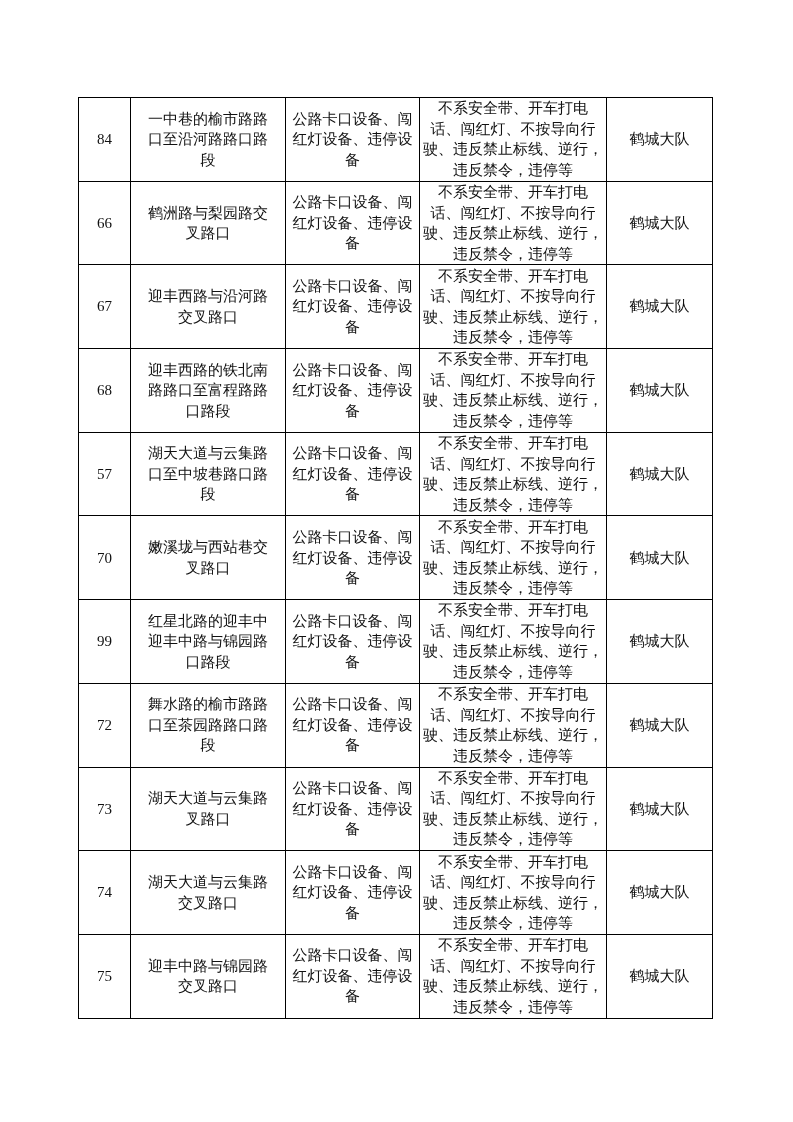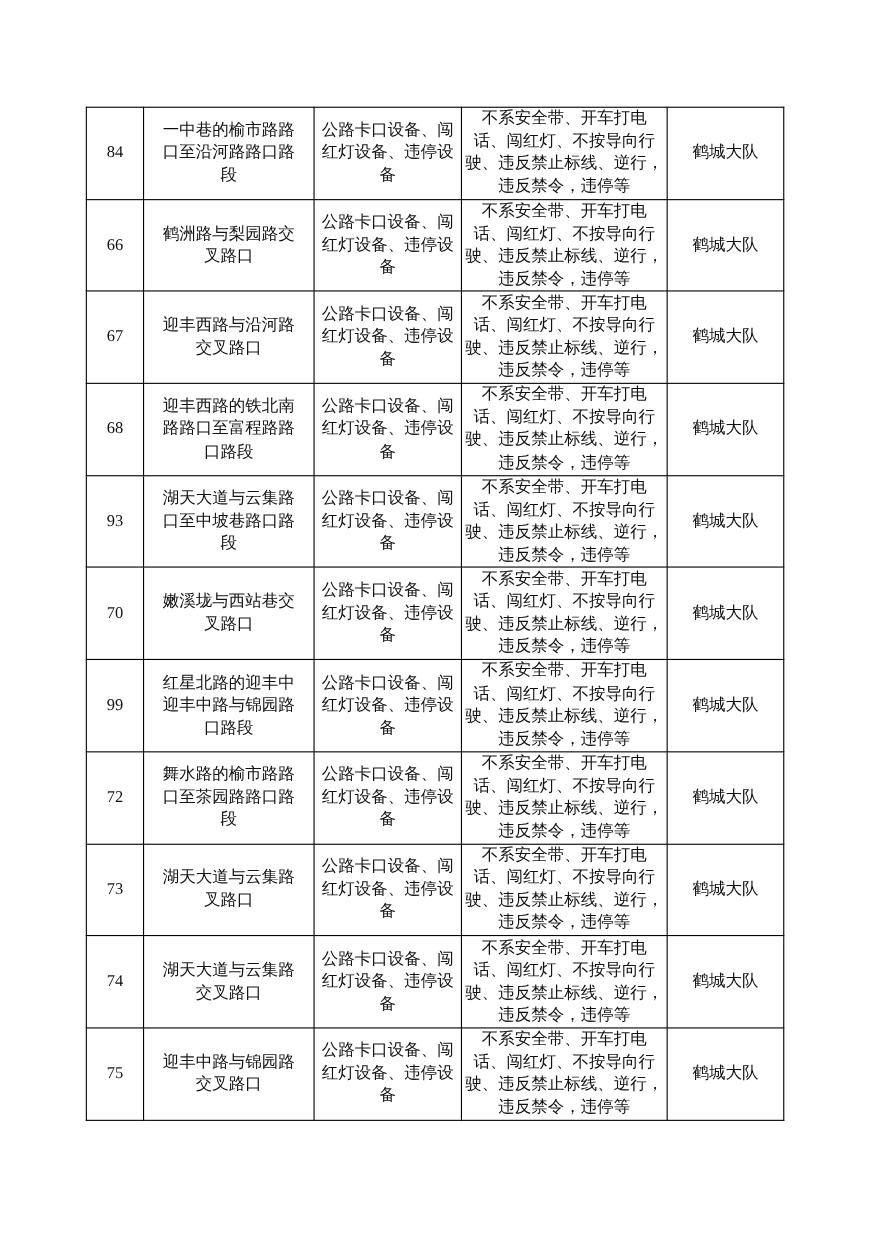--- a/index.html
+++ b/index.html
@@ -104,21 +104,21 @@
         <td>公路卡口设备、闯
 红灯设备、违停设
 备</td>
         <td>不系安全带、开车打电
 话、闯红灯、不按导向行
 驶、违反禁止标线、逆行，
 违反禁令，违停等</td>
         <td>鹤城大队</td>
       </tr>
       <tr>
-        <td>93</td>
+        <td>57</td>
         <td>湖天大道与云集路
 口至中坡巷路口路
 段</td>
         <td>公路卡口设备、闯
 红灯设备、违停设
 备</td>
         <td>不系安全带、开车打电
 话、闯红灯、不按导向行
 驶、违反禁止标线、逆行，
 违反禁令，违停等</td>

